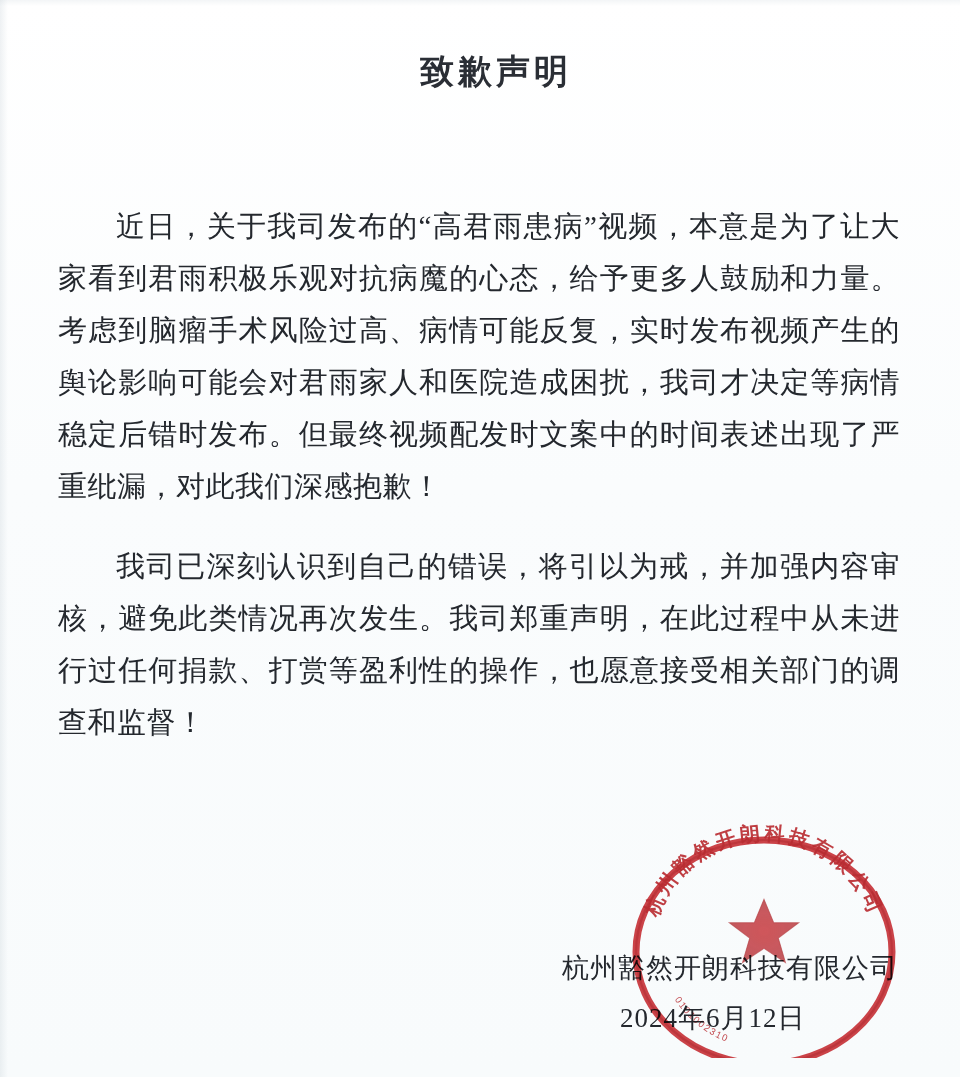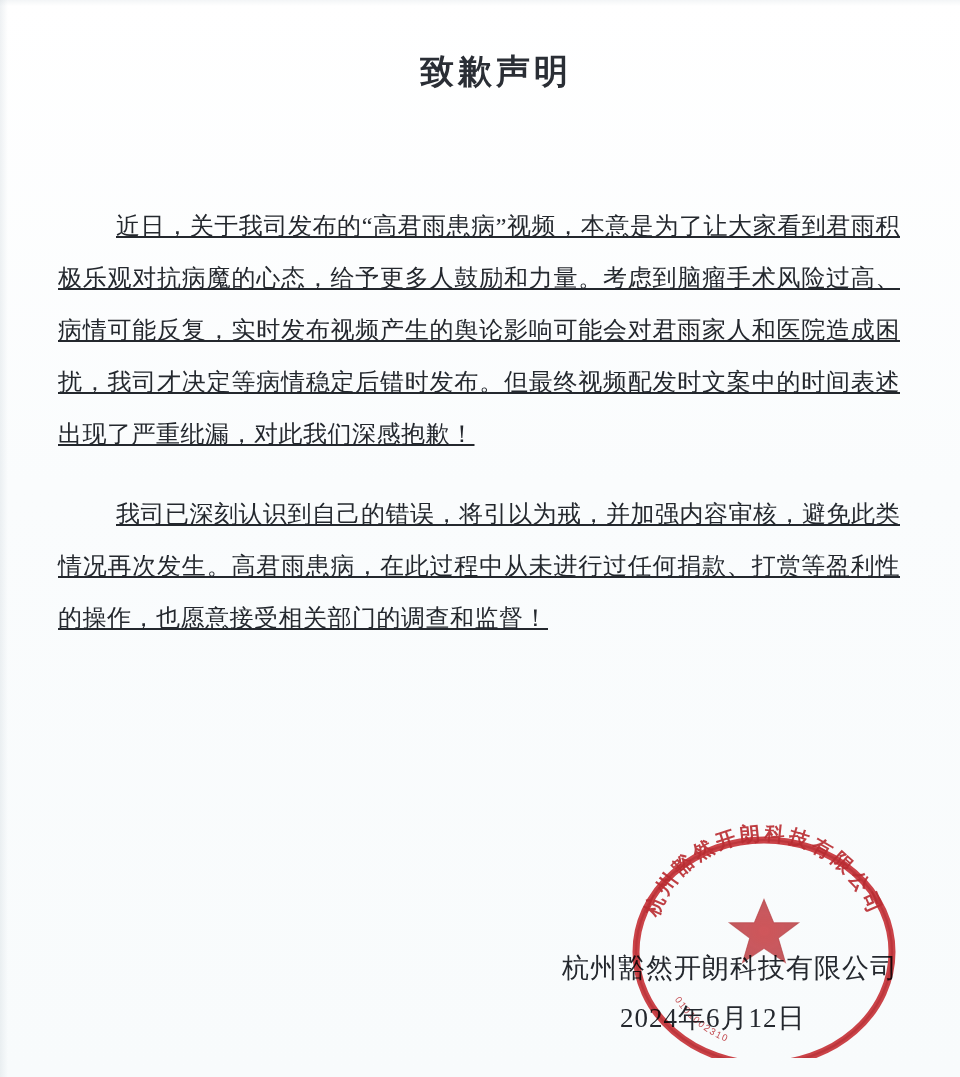--- a/index.html
+++ b/index.html
@@ -61,30 +61,29 @@
   }
 
   .body-block {
     position: absolute;
     left: 58px;
     top: 200px;
     width: 842px;
   }
 
   .para {
-    font-size: 24px;
+    font-size: 29px;
     line-height: 52px;
     color: #24282e;
     text-indent: 58px;
     text-align: justify;
     text-justify: inter-character;
     letter-spacing: 0.5px;
     margin: 0 0 24px 0;
     font-family: "Liberation Serif", "DejaVu Serif", serif;
-    text-decoration: underline;
   }
   .para.p2 { margin-top: 28px; }
   .para.p3 { margin-top: 30px; }
 
   .signature-block {
     position: absolute;
     right: 62px;
     top: 948px;
     text-align: left;
     z-index: 2;
@@ -126,21 +125,21 @@
 <div class="page"></div>
 <div class="page-edge-shadow"></div>
 <div class="page-edge-shadow-top"></div>
 
 <div class="doc">
 
   <div class="doc-title">致歉声明</div>
 
   <div class="body-block">
     <p class="para p1">近日，关于我司发布的“高君雨患病”视频，本意是为了让大家看到君雨积极乐观对抗病魔的心态，给予更多人鼓励和力量。考虑到脑瘤手术风险过高、病情可能反复，实时发布视频产生的舆论影响可能会对君雨家人和医院造成困扰，我司才决定等病情稳定后错时发布。但最终视频配发时文案中的时间表述出现了严重纰漏，对此我们深感抱歉！</p>
-    <p class="para p2">我司已深刻认识到自己的错误，将引以为戒，并加强内容审核，避免此类情况再次发生。高君雨患病，在此过程中从未进行过任何捐款、打赏等盈利性的操作，也愿意接受相关部门的调查和监督！</p>
+    <p class="para p2">我司已深刻认识到自己的错误，将引以为戒，并加强内容审核，避免此类情况再次发生。我司郑重声明，在此过程中从未进行过任何捐款、打赏等盈利性的操作，也愿意接受相关部门的调查和监督！</p>
   </div>
 
   <div class="signature-block">
     <div class="sig-company">杭州豁然开朗科技有限公司</div>
     <div class="sig-date">2024年6月12日</div>
   </div>
 
   <div class="seal">
     <svg viewBox="0 0 292 236" xmlns="http://www.w3.org/2000/svg">
       <defs>

